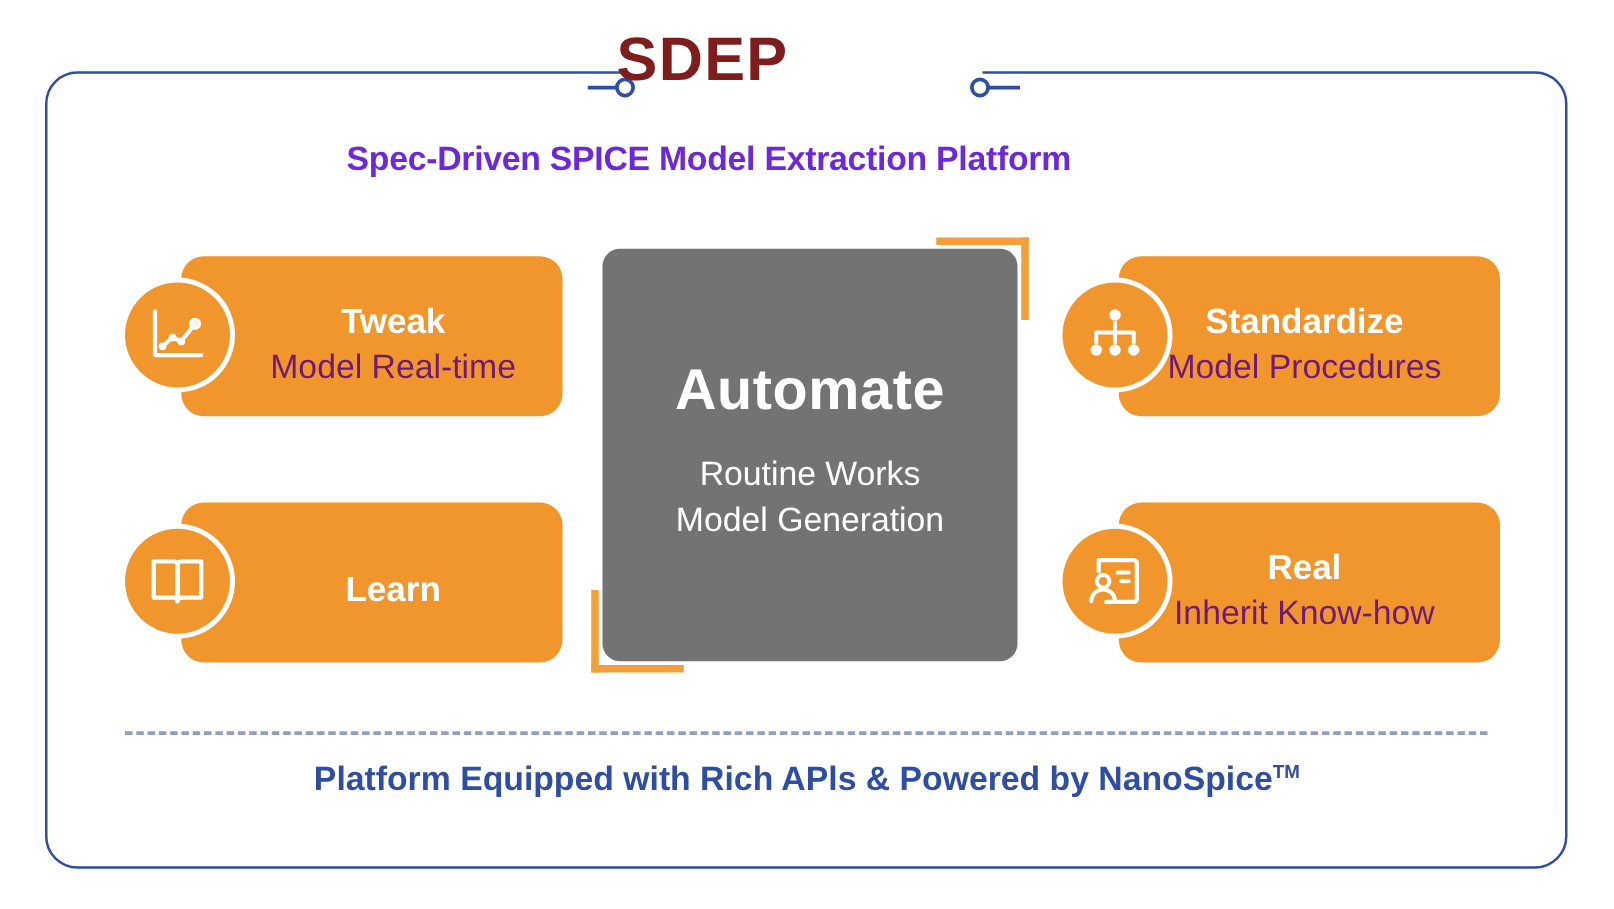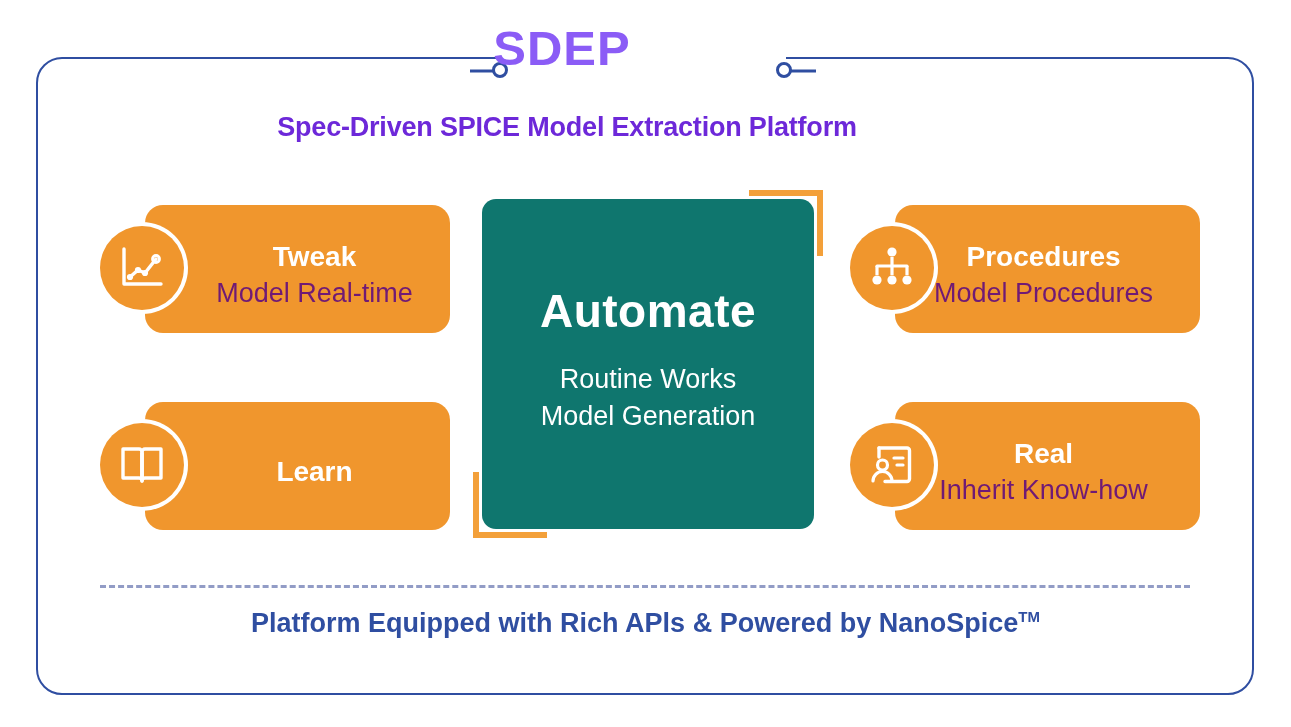--- a/index.html
+++ b/index.html
@@ -46,21 +46,21 @@
   }
   #page-title {
     position: absolute;
     left: 0;
     top: 20px;
     width: 1124px;
     text-align: center;
     font-size: 49px;
     font-weight: bold;
     letter-spacing: 1px;
-    color: #8b5cf6;
+    color: #7f1d1d;
     line-height: 56px;
   }
   .connector {
     position: absolute;
     top: 62px;
     height: 10px;
   }
   .connector .dot {
     position: absolute;
     top: 0;
@@ -115,21 +115,21 @@
     height: 66px;
     border-bottom: 6px solid #F3A03A;
     border-left: 6px solid #F3A03A;
     box-sizing: border-box;
   }
   #hero-box {
     position: absolute;
     left: 0; top: 0;
     width: 332px;
     height: 330px;
-    background: #0f766e;
+    background: #737373;
     border-radius: 14px;
     display: flex;
     flex-direction: column;
     align-items: center;
     justify-content: center;
     box-sizing: border-box;
     padding-bottom: 8px;
   }
   #hero-title {
     color: #ffffff;
@@ -273,21 +273,21 @@
 </div>
 
 <div id="card-learn" class="card card-left">
   <div class="card-text">
     <div class="card-heading">Learn</div>
   </div>
 </div>
 
 <div id="card-standardize" class="card card-right">
   <div class="card-text">
-    <div class="card-heading">Procedures</div>
+    <div class="card-heading">Standardize</div>
     <div class="card-sub">Model Procedures</div>
   </div>
 </div>
 
 <div id="card-share" class="card card-right">
   <div class="card-text">
     <div class="card-heading">Real</div>
     <div class="card-sub">Inherit Know-how</div>
   </div>
 </div>

